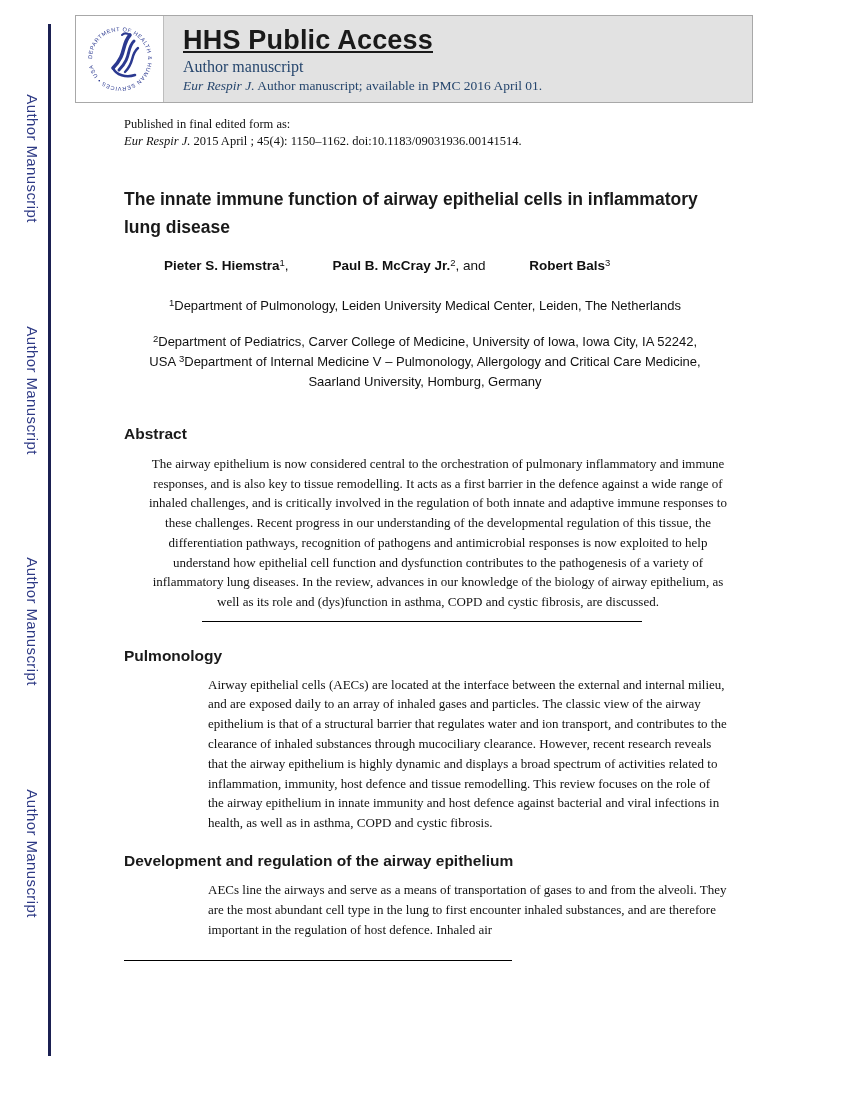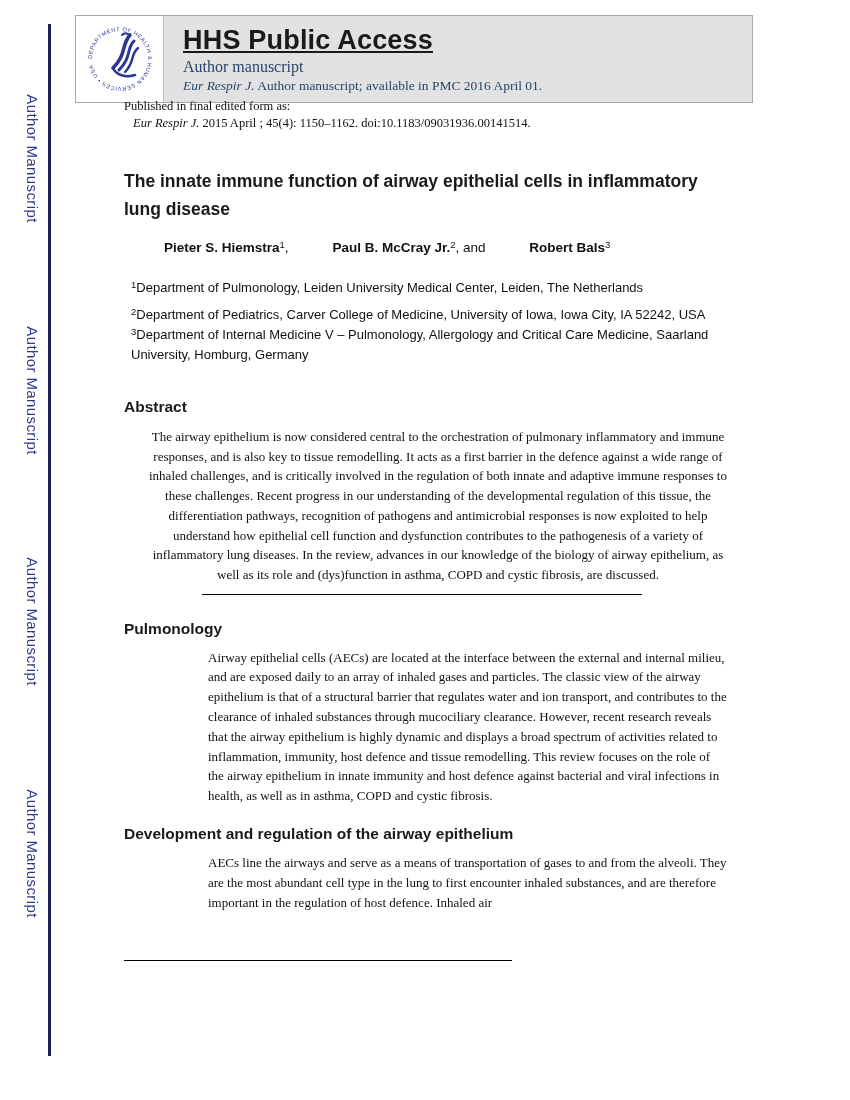--- a/index.html
+++ b/index.html
@@ -36,42 +36,42 @@
   }
   .header-text { padding:9px 0 0 19px; }
   .hhs-title {
     font-family:"Liberation Sans", sans-serif; font-weight:bold; font-size:27px;
     color:#1a1a1a; line-height:30px; letter-spacing:0.2px;text-decoration:underline;
   }
   .hhs-sub { font-size:16px; color:#26466d; margin-top:3px; line-height:18px; }
   .hhs-journal { font-size:13.5px; color:#26466d; margin-top:2px; line-height:16px; }
 
   
-  .content { position:absolute; left:124px; top:98px; width:602px; }
+  .content { position:absolute; left:124px; top:116px; width:602px; }
   .pub-line { font-size:12.5px; line-height:16px; }
-  .cit-line { font-size:12.5px; line-height:16px; margin:1px 0 0 9px; }
+  .cit-line { font-size:12.5px; line-height:16px; margin:1px 0 0 0; }
 
   .article-title {
     margin:36px 0 0 0; max-width:575px;
     font-family:"Liberation Sans", sans-serif; font-weight:bold;
     font-size:17.5px; line-height:28px; color:#1a1a1a;
   }
   .authors {
     margin:16px 0 0 0; font-family:"Liberation Sans", sans-serif;
     font-size:13.5px; line-height:17px;
   }
   .authors b { font-weight:bold;padding-left:40px; }
   .authors sup, .affiliations sup {
     font-size:9.5px; vertical-align:4px; line-height:0;
   }
   .affiliations {
     margin:22px 0 0 0; font-family:"Liberation Sans", sans-serif;
     font-size:13px; line-height:20px; width:602px;
   }
-  .affiliations p { margin:7px; }
+  .affiliations p { margin:16px;text-align:center; }
 
   .sec-heading {
     margin:32px 0 0 0; font-family:"Liberation Sans", sans-serif;
     font-weight:bold; font-size:15.5px; line-height:20px; color:#1a1a1a;
   }
   .sec-heading.intro { margin-top:24px; }
   .sec-heading.dev { margin-top:18px; }
 
   .abstract-body {
     margin:10px 0 0 24px; width:580px;

